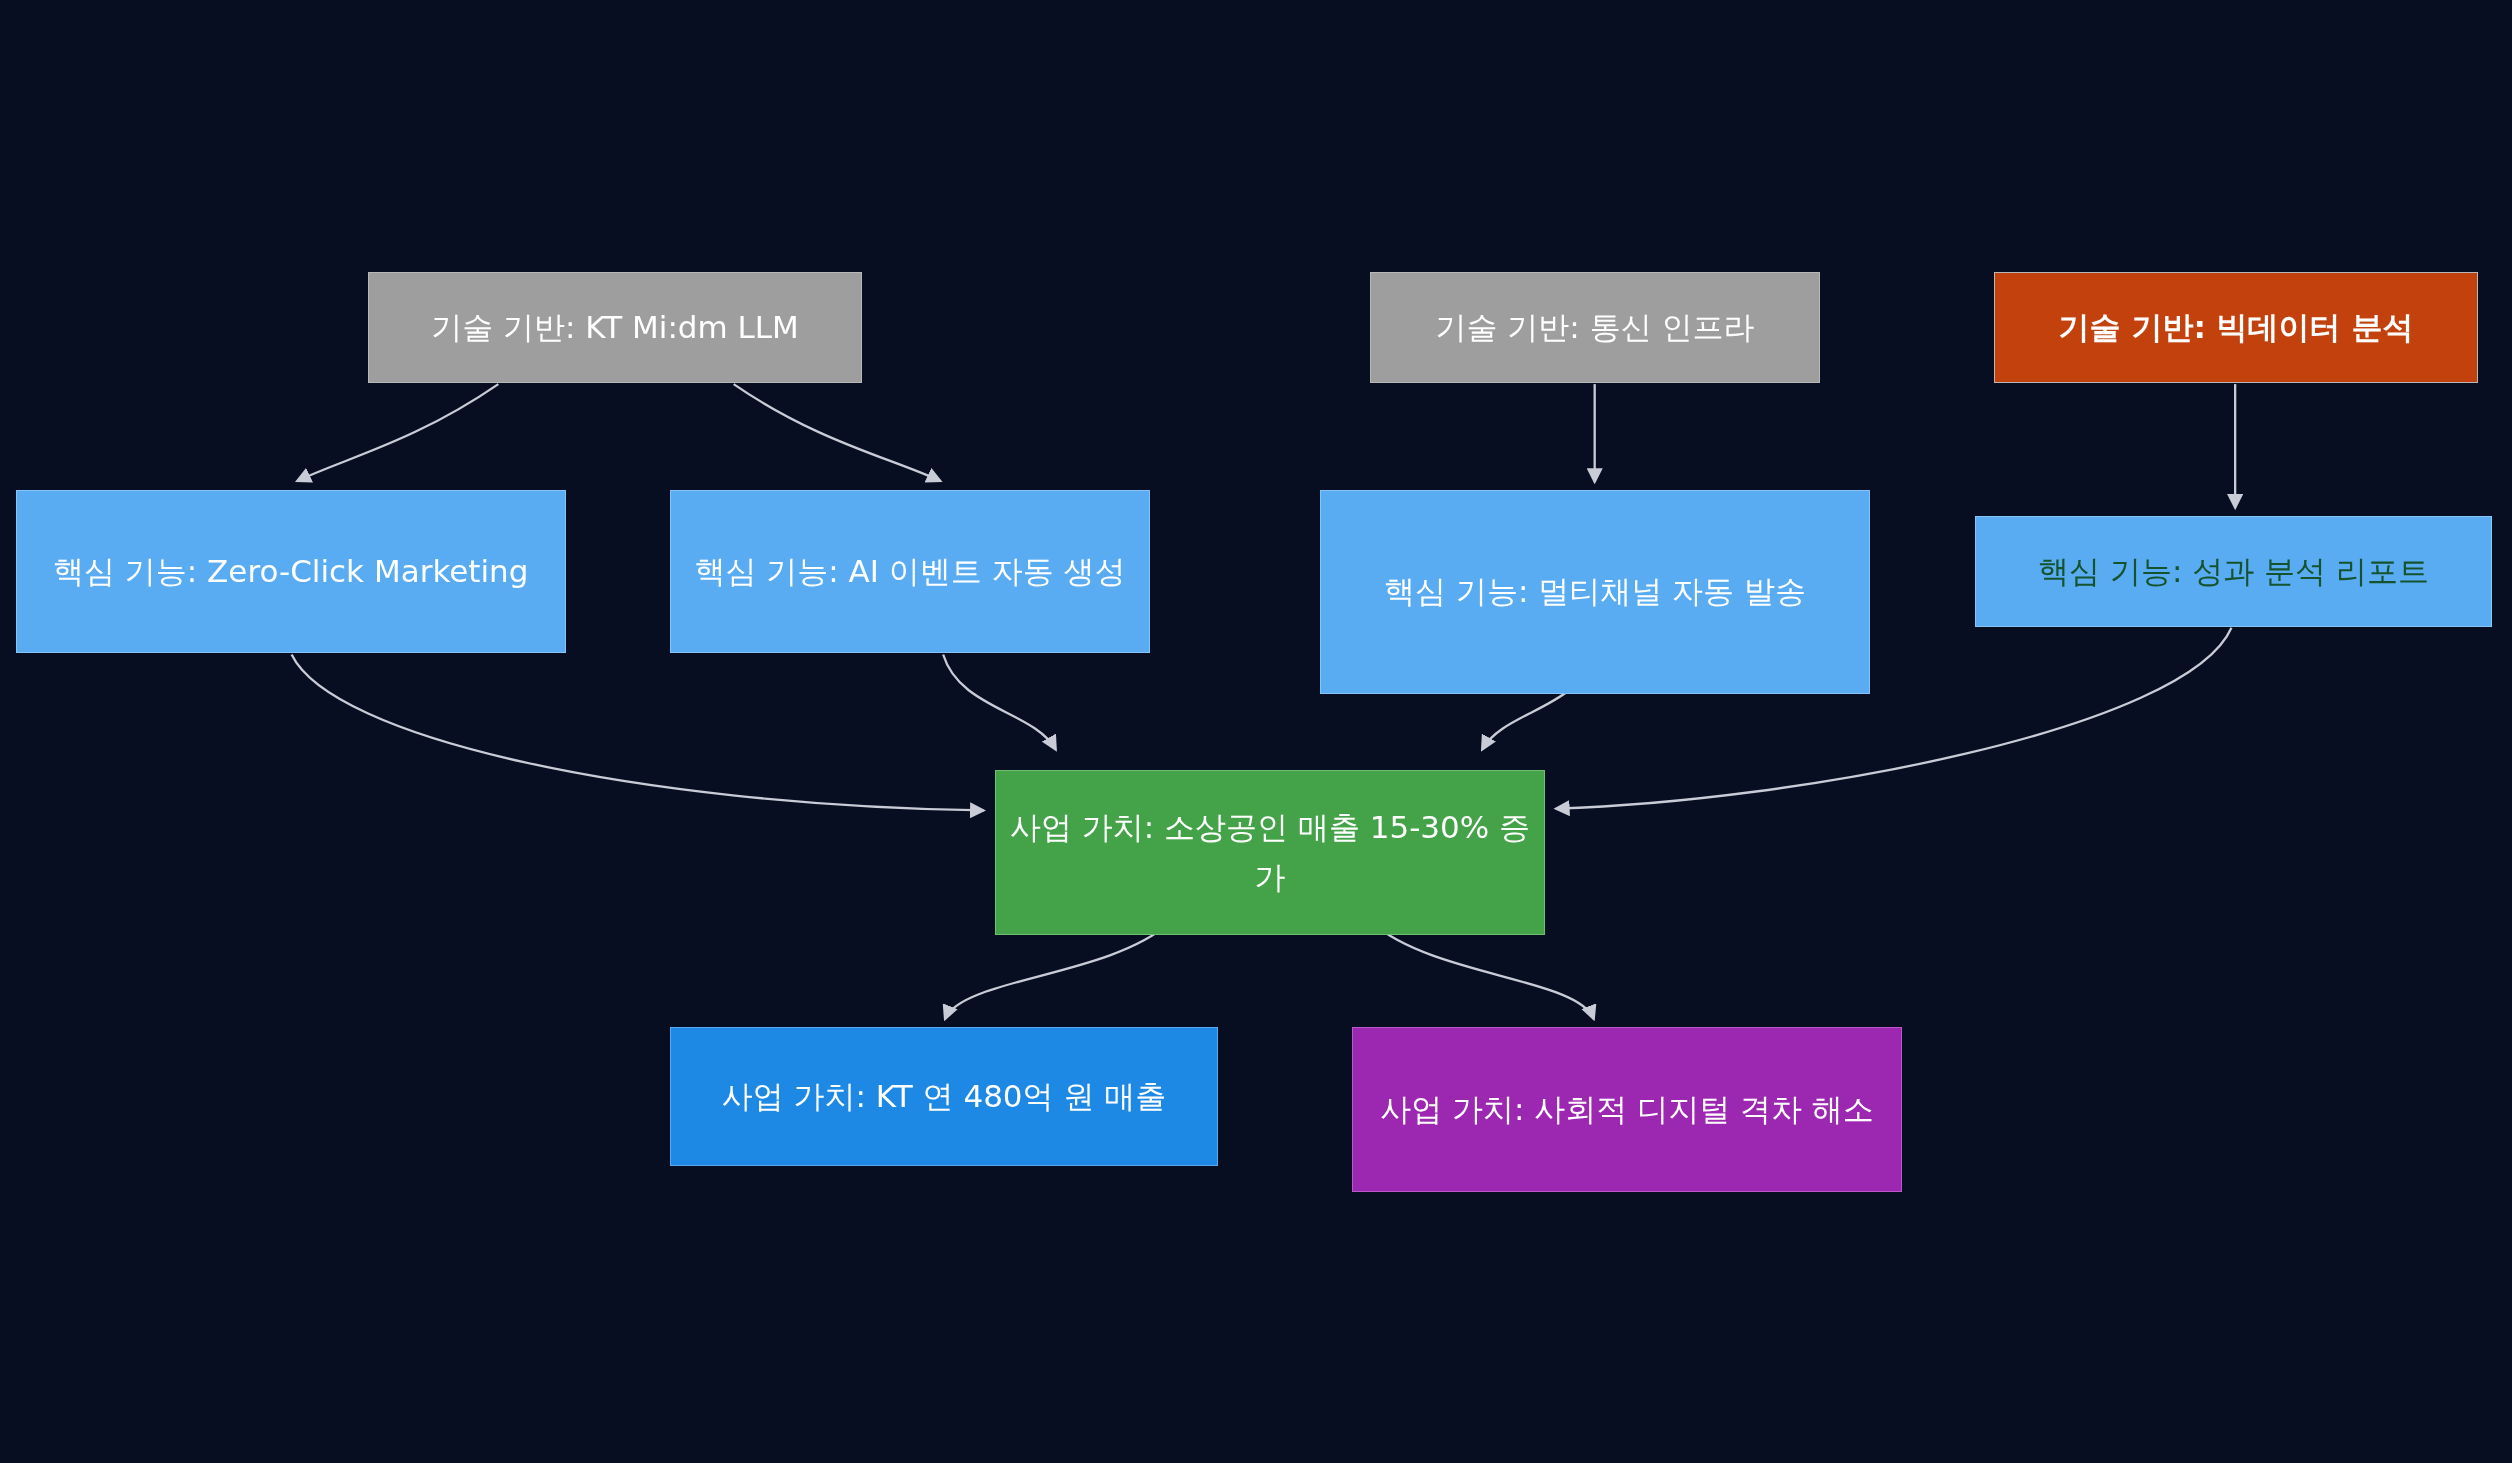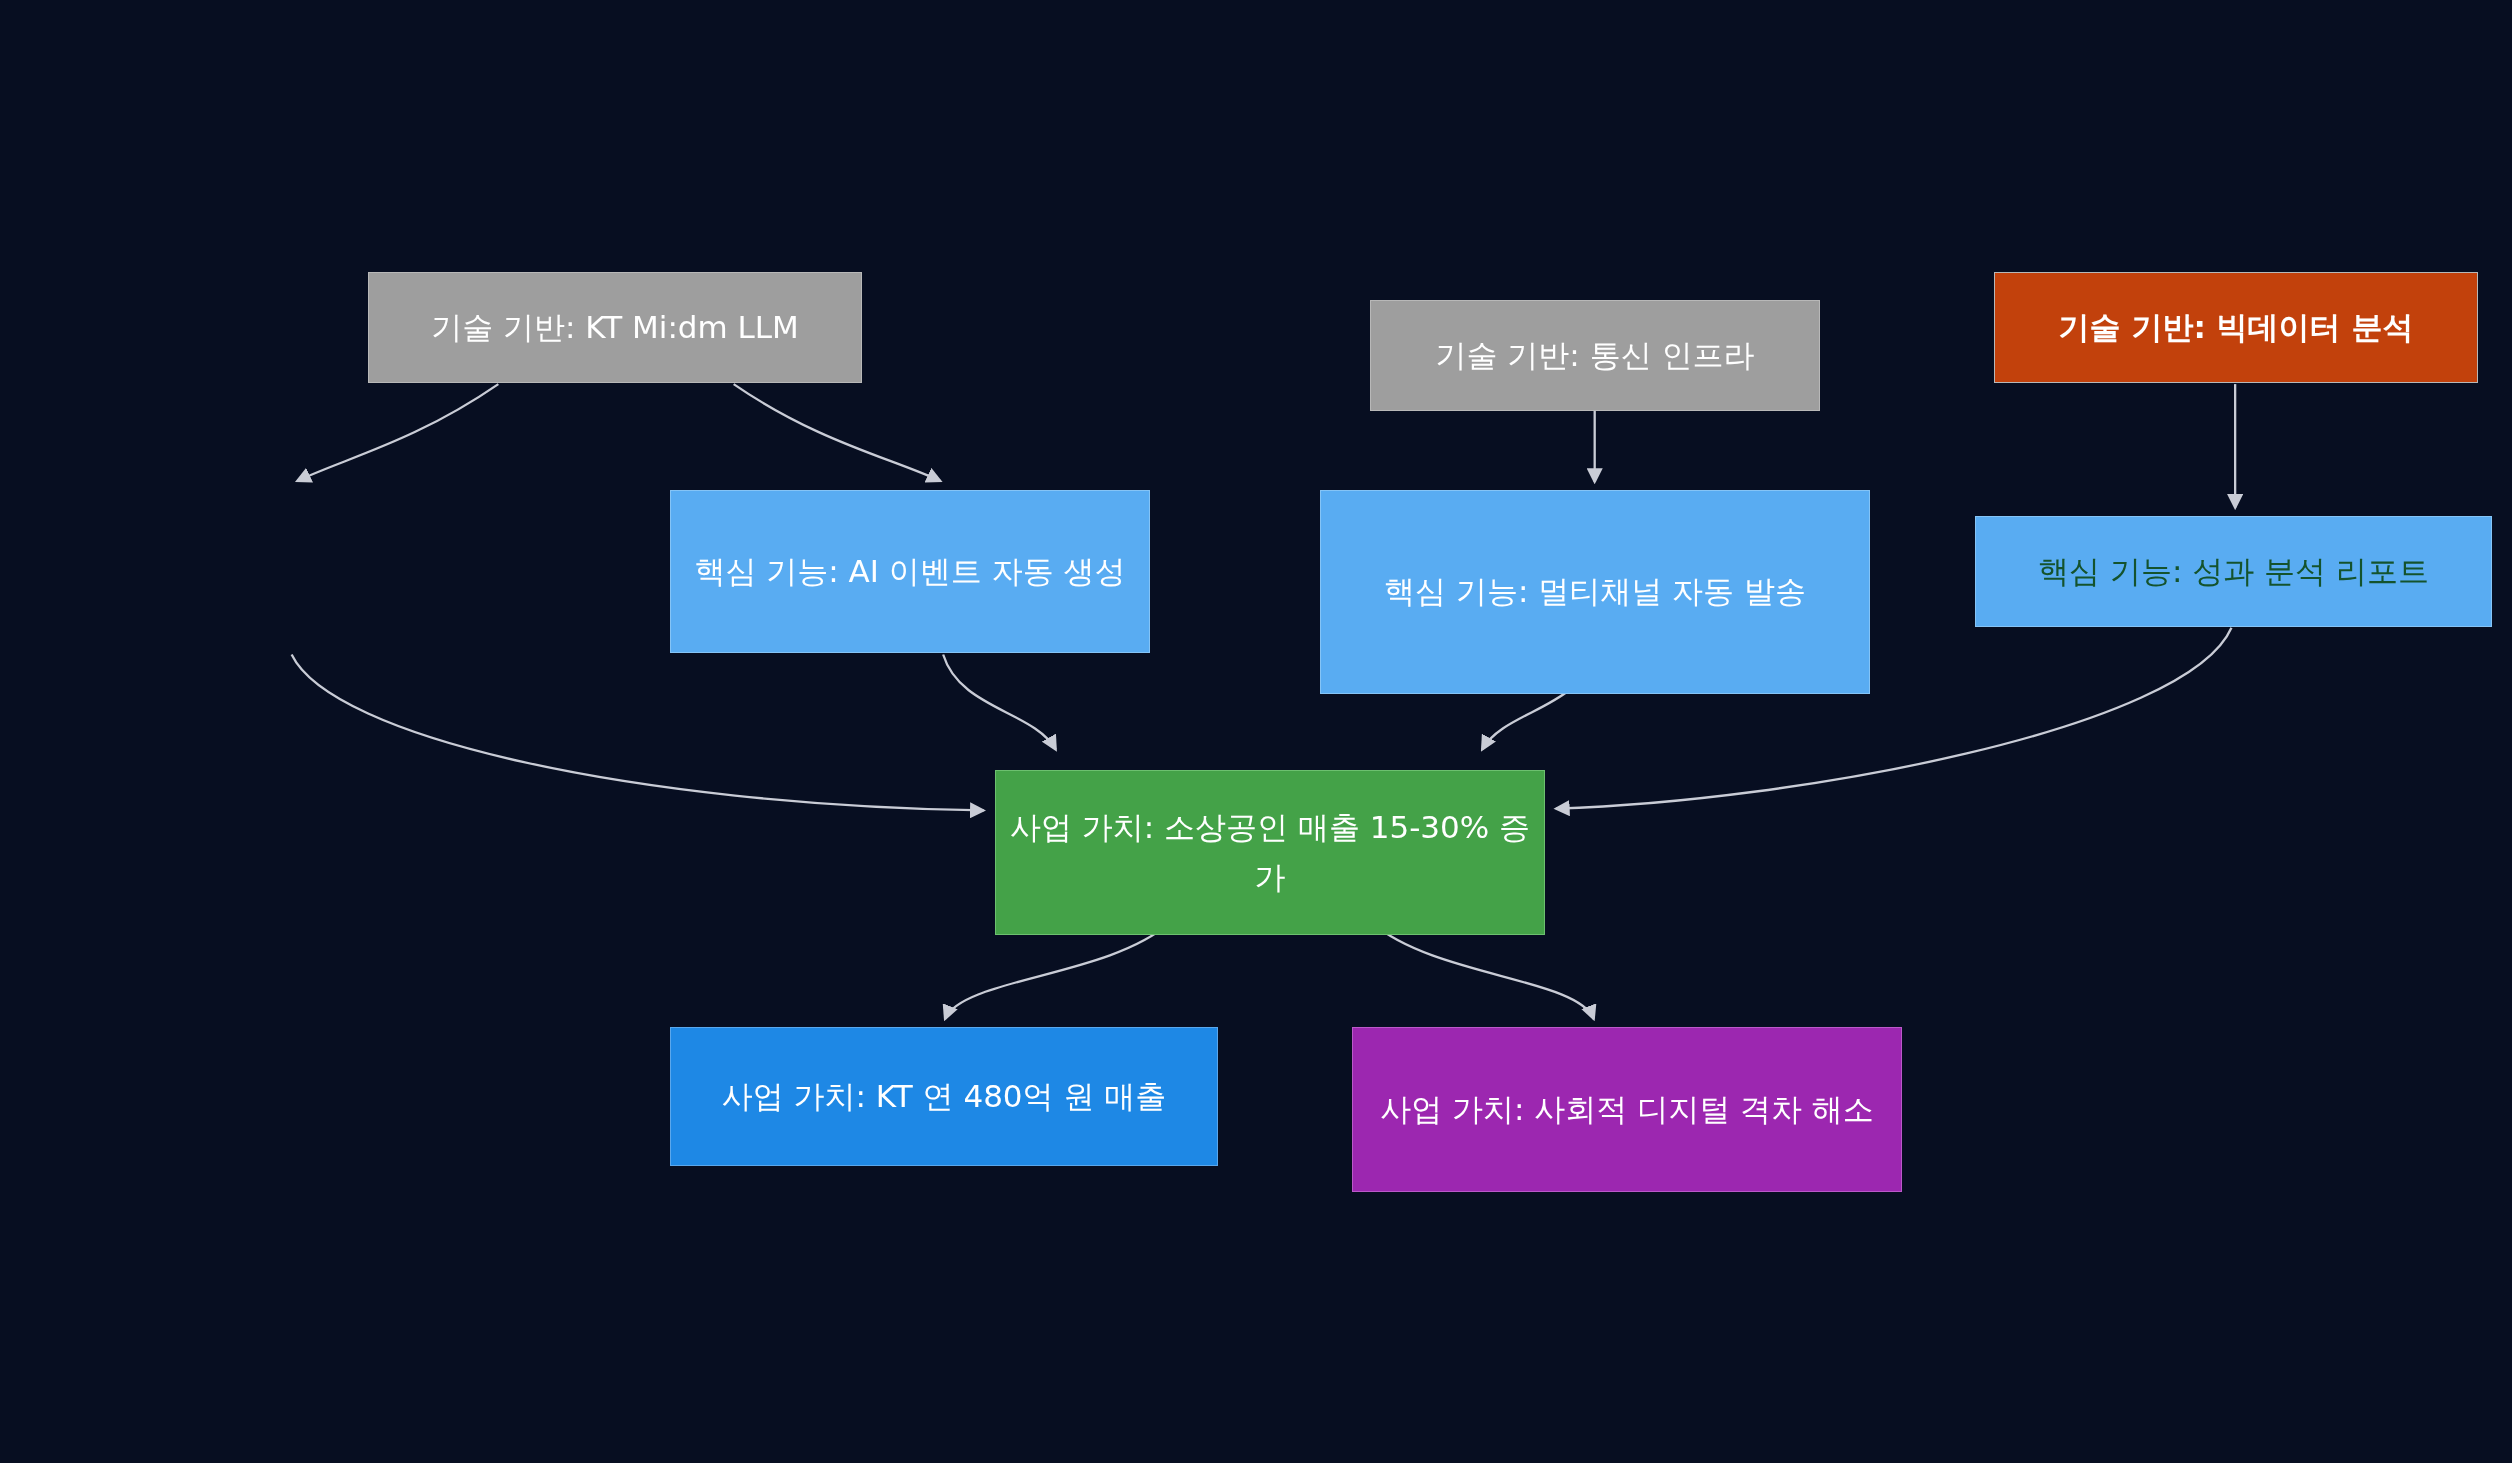--- a/index.html
+++ b/index.html
@@ -61,27 +61,30 @@
     <path class="edge" marker-end="url(#arrow)" d="M 1022 709 C 1040 768, 1120 770, 1144 812"></path>
     <path class="edge" marker-end="url(#arrow)" d="M 1728 709 C 1710 768, 1630 770, 1606 812"></path>
     <path class="edge" marker-end="url(#arrow)" d="M 2418 680 C 2370 790, 1945 868, 1686 876"></path>
     <path class="edge" marker-end="url(#arrow)" d="M 1266 1001 C 1200 1058, 1042 1060, 1024 1104"></path>
     <path class="edge" marker-end="url(#arrow)" d="M 1488 1001 C 1556 1058, 1710 1060, 1727 1104"></path>
   </svg>
 
   <div class="node" style="left: 368px; top: 272px; width: 494px; height: 111px; background: rgb(158, 158, 158); border-color: rgb(184, 184, 184); color: rgb(255, 255, 255);">
     <span>기술 기반: KT Mi:dm LLM</span>
   </div>
-  <div class="node" style="left: 1370px; top: 272px; width: 450px; height: 111px; background: rgb(158, 158, 158); border-color: rgb(184, 184, 184); color: rgb(255, 255, 255); margin-top: 28px;">
+  <div class="node" style="left: 1370px; top: 272px; width: 450px; height: 111px; background: rgb(158, 158, 158); border-color: rgb(184, 184, 184); color: rgb(255, 255, 255);">
     <span>기술 기반: 통신 인프라</span>
   </div>
   <div class="node" style="left: 1994px; top: 272px; width: 484px; height: 111px; background: #c2410c; border-color: rgb(184, 184, 184); color: rgb(255, 255, 255); font-weight: bold;">
     <span>기술 기반: 빅데이터 분석</span>
   </div>
 
+  <div class="node" style="left: 15.7px; top: 490px; width: 550px; height: 163px; background: rgb(89, 172, 242); border-color: rgb(133, 196, 246); color: rgb(255, 255, 255);">
+    <span>핵심 기능: Zero-Click Marketing</span>
+  </div>
   <div class="node" style="left: 670px; top: 490px; width: 480px; height: 163px; background: rgb(89, 172, 242); border-color: rgb(133, 196, 246); color: rgb(255, 255, 255);">
     <span>핵심 기능: AI 이벤트 자동 생성</span>
   </div>
   <div class="node" style="left: 1320px; top: 490px; width: 550px; height: 204px; background: rgb(89, 172, 242); border-color: rgb(133, 196, 246); color: rgb(255, 255, 255);">
     <span>핵심 기능: 멀티채널 자동 발송</span>
   </div>
   <div class="node" style="left: 1975px; top: 516px; width: 517px; height: 111px; background: rgb(89, 172, 242); border-color: rgb(133, 196, 246); color: #14532d;">
     <span>핵심 기능: 성과 분석 리포트</span>
   </div>
 

